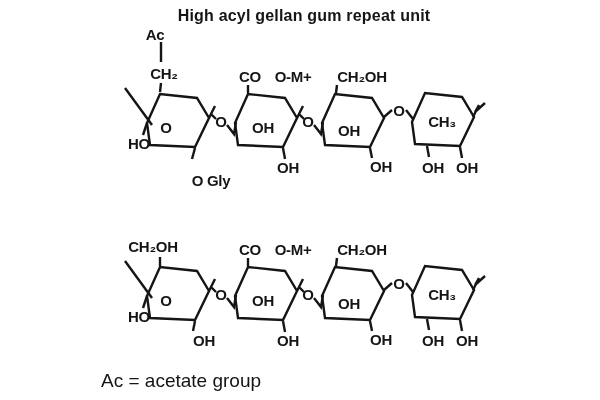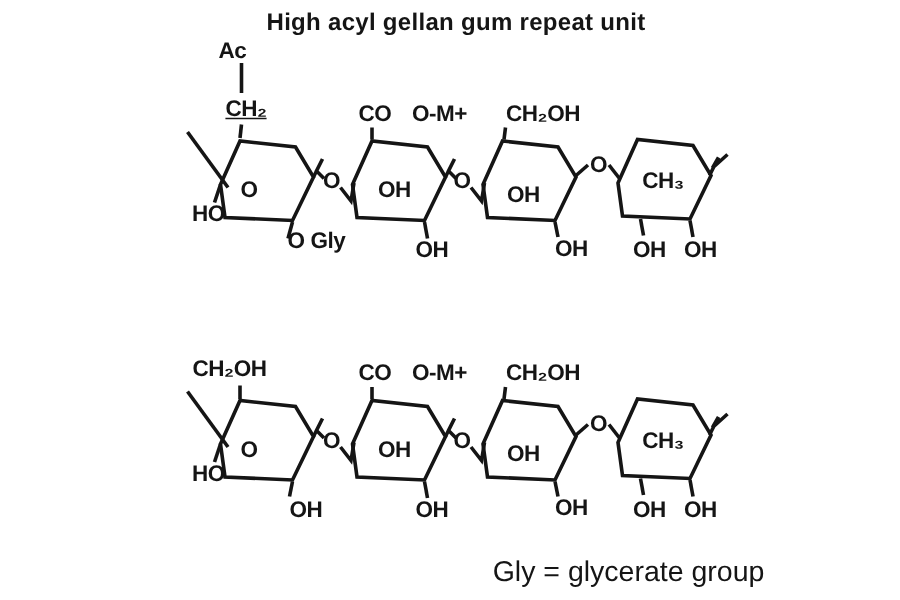--- a/index.html
+++ b/index.html
@@ -76,24 +76,24 @@
       <path d="M160,257 L160,266"></path>
       <path d="M195,321 L193,331"></path>
     </g>
   </svg>
 
   <div class="title" style="left:304px; top:16px;">High acyl gellan gum repeat unit</div>
 
 
   <div>
       <span class="chem" style="left: 155px; top: 34px;">Ac</span>
-      <span class="chem" style="left: 164px; top: 73px; text-decoration: underline;">CH₂</span>
+      <span class="chem" style="left: 164px; top: 73px;">CH₂</span>
       <span class="chem" style="left: 166px; top: 127px;">O</span>
       <span class="chem" style="left: 139px; top: 143px;">HO</span>
-      <span class="chem" style="left: 211px; top: 161px;">O Gly</span>
+      <span class="chem" style="left: 211px; top: 180px;">O Gly</span>
       <span class="chem" style="left: 221px; top: 121px;">O</span>
       <span class="chem" style="left: 250px; top: 76px;">CO</span>
       <span class="chem" style="left: 293px; top: 76px;">O-M+</span>
       <span class="chem" style="left: 263px; top: 127px;">OH</span>
       <span class="chem" style="left: 288px; top: 167px;">OH</span>
       <span class="chem" style="left: 308px; top: 121px;">O</span>
       <span class="chem" style="left: 362px; top: 76px;">CH₂OH</span>
       <span class="chem" style="left: 349px; top: 130px;">OH</span>
       <span class="chem" style="left: 381px; top: 166px;">OH</span>
       <span class="chem" style="left: 399px; top: 110px;">O</span>
@@ -115,16 +115,16 @@
       <span class="chem" style="left: 308px; top: 294px;">O</span>
       <span class="chem" style="left: 362px; top: 249px;">CH₂OH</span>
       <span class="chem" style="left: 349px; top: 303px;">OH</span>
       <span class="chem" style="left: 381px; top: 339px;">OH</span>
       <span class="chem" style="left: 399px; top: 283px;">O</span>
       <span class="chem" style="left: 442px; top: 294px;">CH₃</span>
       <span class="chem" style="left: 433px; top: 340px;">OH</span>
       <span class="chem" style="left: 467px; top: 340px;">OH</span>
     </div>
 
+  <div class="legend" style="left:181px; top:381px;">Ac = acetate group</div>
 
-  <div class="legend" style="left:419px; top:382px;">Gly = glycerate group</div>
 
 </div>
 
 </body></html>

